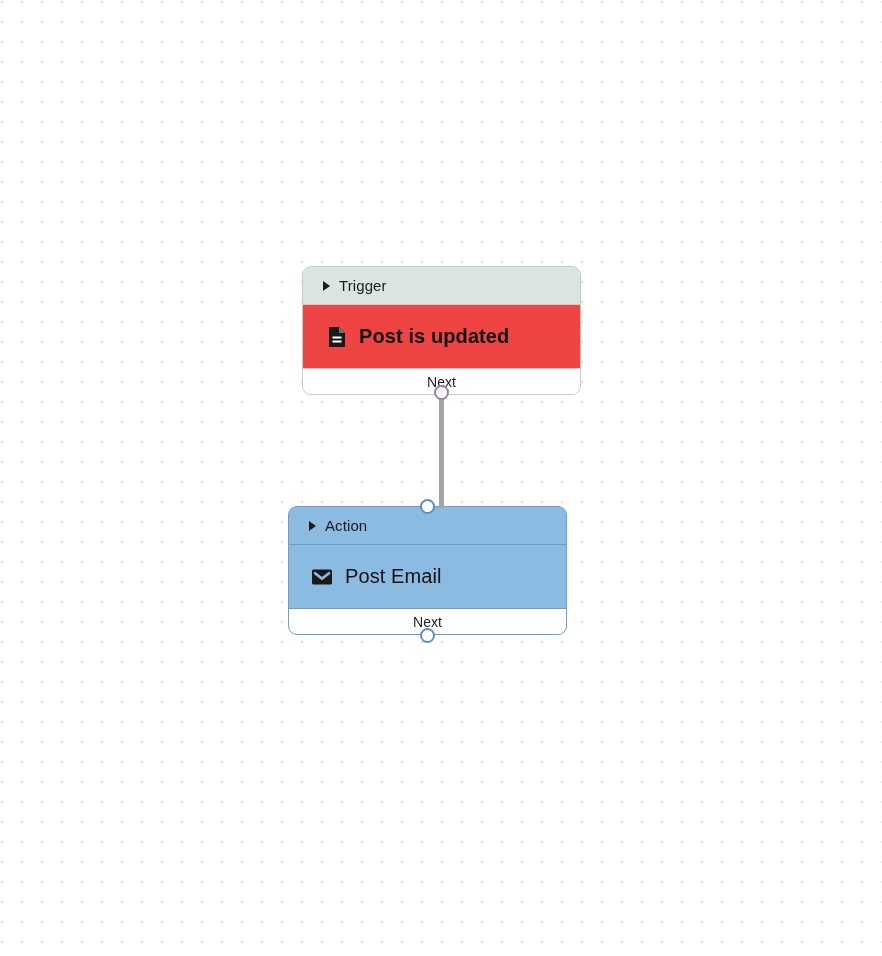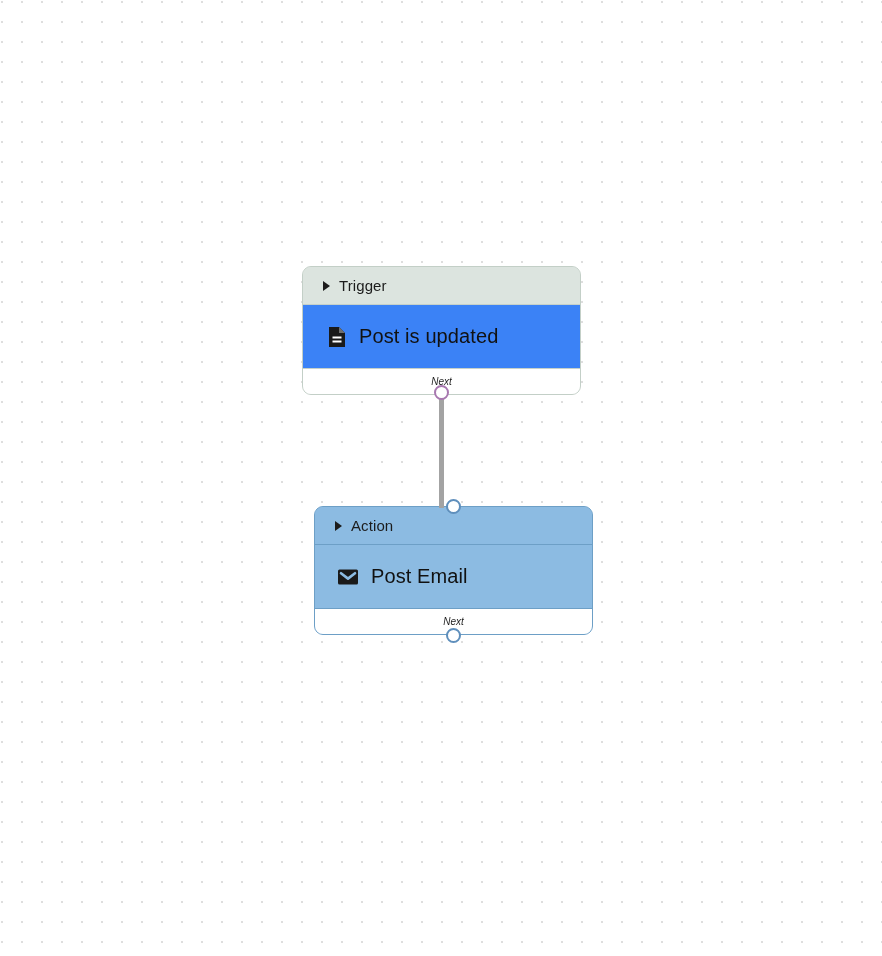--- a/index.html
+++ b/index.html
@@ -85,38 +85,37 @@
     letter-spacing: .1px;
     white-space: nowrap;
   }
 
   .node-footer {
     height: 26px;
     background: #ffffff;
     display: flex;
     align-items: center;
     justify-content: center;
-    font-size: 10px;
+    font-size: 14px;
     color: #1f1f1f;
     box-sizing: border-box;
-    font-style: italic;
   }
 
   
   #node-trigger { left: 302px; top: 266px; }
   #node-trigger .node-shell {
     border: 1px solid #c3cfc7;
     background: #dce4df;
   }
   #node-trigger .node-header { background: #dce4df; border-bottom: 1px solid #c6d1ca; }
-  #node-trigger .node-body   { background: #3b82f6; }
+  #node-trigger .node-body   { background: #ef4444; font-weight: bold; }
   #node-trigger .node-footer { background: #ffffff; border-top: 1px solid #c6d1ca; }
 
   
-  #node-action { left: 314px; top: 506px; }
+  #node-action { left: 288px; top: 506px; }
   #node-action .node-shell {
     border: 1px solid #6d9fc6;
     background: #8cbbe2;
   }
   #node-action .node-header { background: #8cbbe2; border-bottom: 1px solid #6d9fc6; }
   #node-action .node-body   { background: #8cbbe2; }
   #node-action .node-footer { background: #ffffff; border-top: 1px solid #6d9fc6; }
 
   
   .port {

